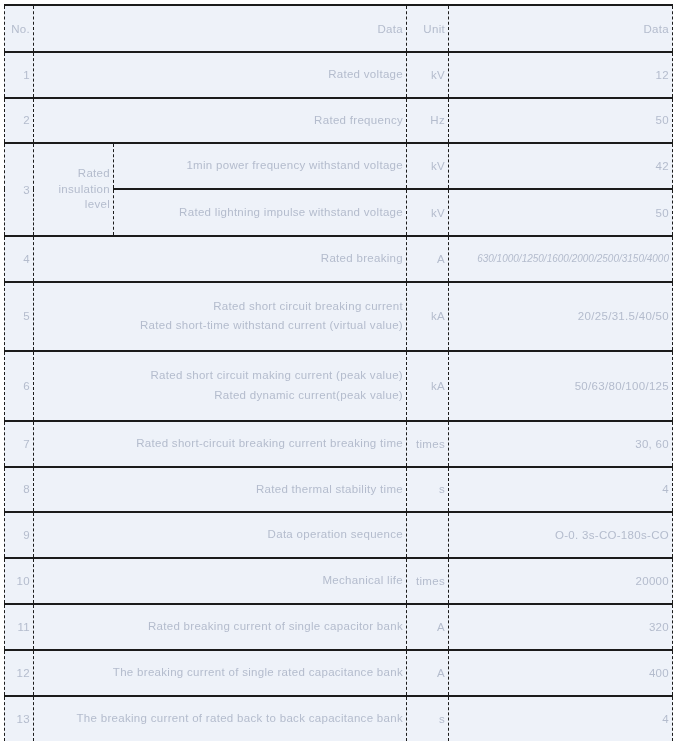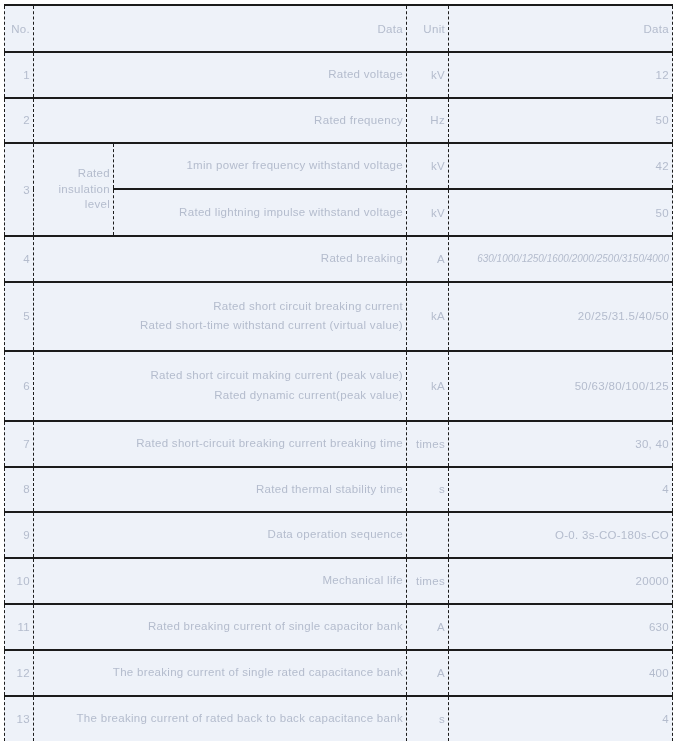--- a/index.html
+++ b/index.html
@@ -109,21 +109,21 @@
       <td class="no-cell">6</td>
       <td colspan="2" class="item-cell">Rated short circuit making current (peak value)
 Rated dynamic current(peak value)</td>
       <td class="unit-cell">kA</td>
       <td class="data-cell">50/63/80/100/125</td>
     </tr>
     <tr class="h46">
       <td class="no-cell">7</td>
       <td colspan="2" class="item-cell">Rated short-circuit breaking current breaking time</td>
       <td class="unit-cell">times</td>
-      <td class="data-cell">30, 40</td>
+      <td class="data-cell">30, 60</td>
     </tr>
     <tr class="h45">
       <td class="no-cell">8</td>
       <td colspan="2" class="item-cell">Rated thermal stability time</td>
       <td class="unit-cell">s</td>
       <td class="data-cell">4</td>
     </tr>
     <tr class="h46">
       <td class="no-cell">9</td>
       <td colspan="2" class="item-cell">Data operation sequence</td>
@@ -133,21 +133,21 @@
     <tr class="h46">
       <td class="no-cell">10</td>
       <td colspan="2" class="item-cell">Mechanical life</td>
       <td class="unit-cell">times</td>
       <td class="data-cell">20000</td>
     </tr>
     <tr class="h46">
       <td class="no-cell">11</td>
       <td colspan="2" class="item-cell">Rated breaking current of single capacitor bank</td>
       <td class="unit-cell">A</td>
-      <td class="data-cell">630</td>
+      <td class="data-cell">320</td>
     </tr>
     <tr class="h46">
       <td class="no-cell">12</td>
       <td colspan="2" class="item-cell">The breaking current of single rated capacitance bank</td>
       <td class="unit-cell">A</td>
       <td class="data-cell">400</td>
     </tr>
     <tr class="h45">
       <td class="no-cell">13</td>
       <td colspan="2" class="item-cell">The breaking current of rated back to back capacitance bank</td>

